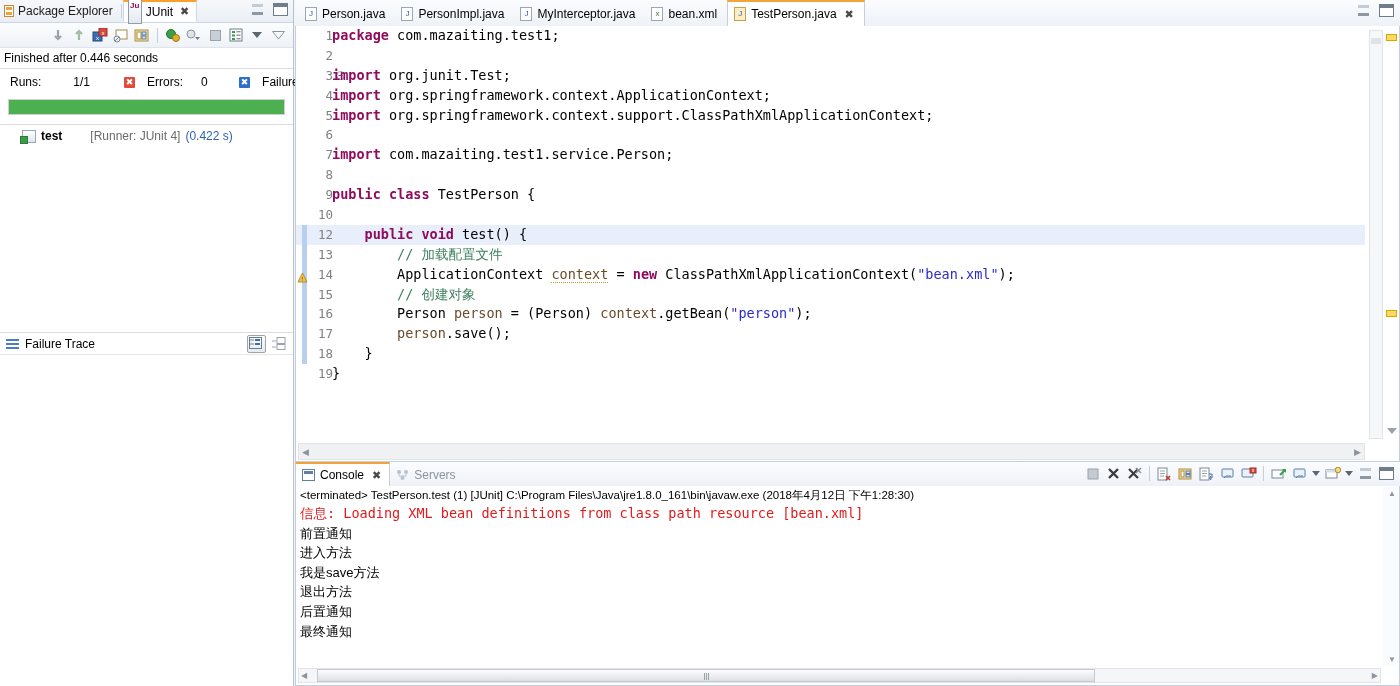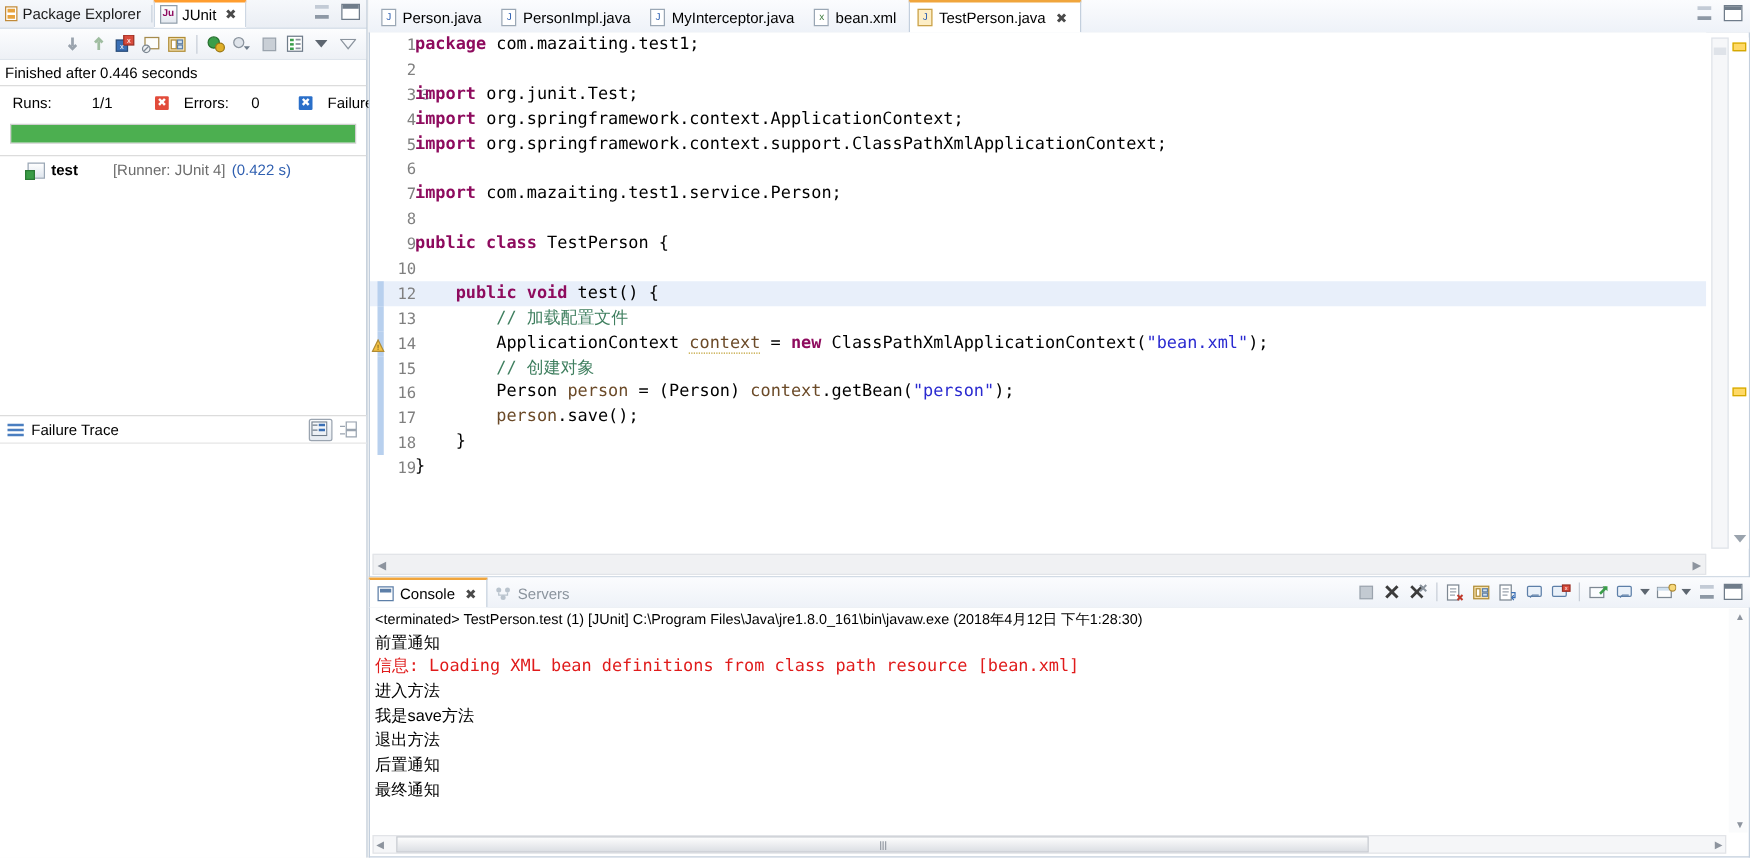--- a/index.html
+++ b/index.html
@@ -126,21 +126,21 @@
   <div class="left-panel">
 
     <div class="lp-tabbar">
       <div class="lp-tab inactive">
         <span class="file-ico" style="width:10px;height:12px;background:#fff;border:1px solid #c08a3a;">
           <span style="position:absolute;left:1px;top:1px;width:6px;height:3px;background:#e8a33d;display:block;"></span>
           <span style="position:absolute;left:1px;top:6px;width:6px;height:3px;background:#e8a33d;display:block;"></span>
         </span>
         <span>Package Explorer</span>
       </div><span class="tab-sep"></span><div class="lp-tab active">
-        <span class="file-ico" style="width:14px;height:15px;background:linear-gradient(to bottom,#fff,#e3e9f0);border:1px solid #8f9daa;font-size:8px;line-height:11px;color:#8e0b5e;font-weight:bold;">Ju</span>
+        <span class="file-ico" style="width:14px;height:25px;background:linear-gradient(to bottom,#fff,#e3e9f0);border:1px solid #8f9daa;font-size:8px;line-height:11px;color:#8e0b5e;font-weight:bold;">Ju</span>
         <span>JUnit</span>
         <span class="close-x">✖</span>
       </div>
       <div class="lp-winbtns">
         <span class="btn-min">
             <i></i>
           </span>
         <span class="btn-max"></span>
       </div>
     </div>
@@ -470,22 +470,22 @@
         </span>
         <span class="cti">
           <span class="btn-max"></span>
         </span>
       </div>
     </div>
 
     <div class="cs-body">
       <div class="cs-term">&lt;terminated&gt; TestPerson.test (1) [JUnit] C:\Program Files\Java\jre1.8.0_161\bin\javaw.exe (2018年4月12日 下午1:28:30)</div>
       <div class="cs-out" id="console-output">
+          <div class="cs-line err">信息: Loading XML bean definitions from class path resource [bean.xml]</div>
           <div class="cs-line cn">前置通知</div>
-          <div class="cs-line err">信息: Loading XML bean definitions from class path resource [bean.xml]</div>
           <div class="cs-line cn">进入方法</div>
           <div class="cs-line cn">我是save方法</div>
           <div class="cs-line cn">退出方法</div>
           <div class="cs-line cn">后置通知</div>
           <div class="cs-line cn">最终通知</div>
         </div>
       <div class="cs-vscroll">
         <span style="position:absolute;right:2px;top:2px;font-size:8px;color:#8d949e;">▲</span>
         <span style="position:absolute;right:2px;bottom:2px;font-size:8px;color:#8d949e;">▼</span>
       </div>

